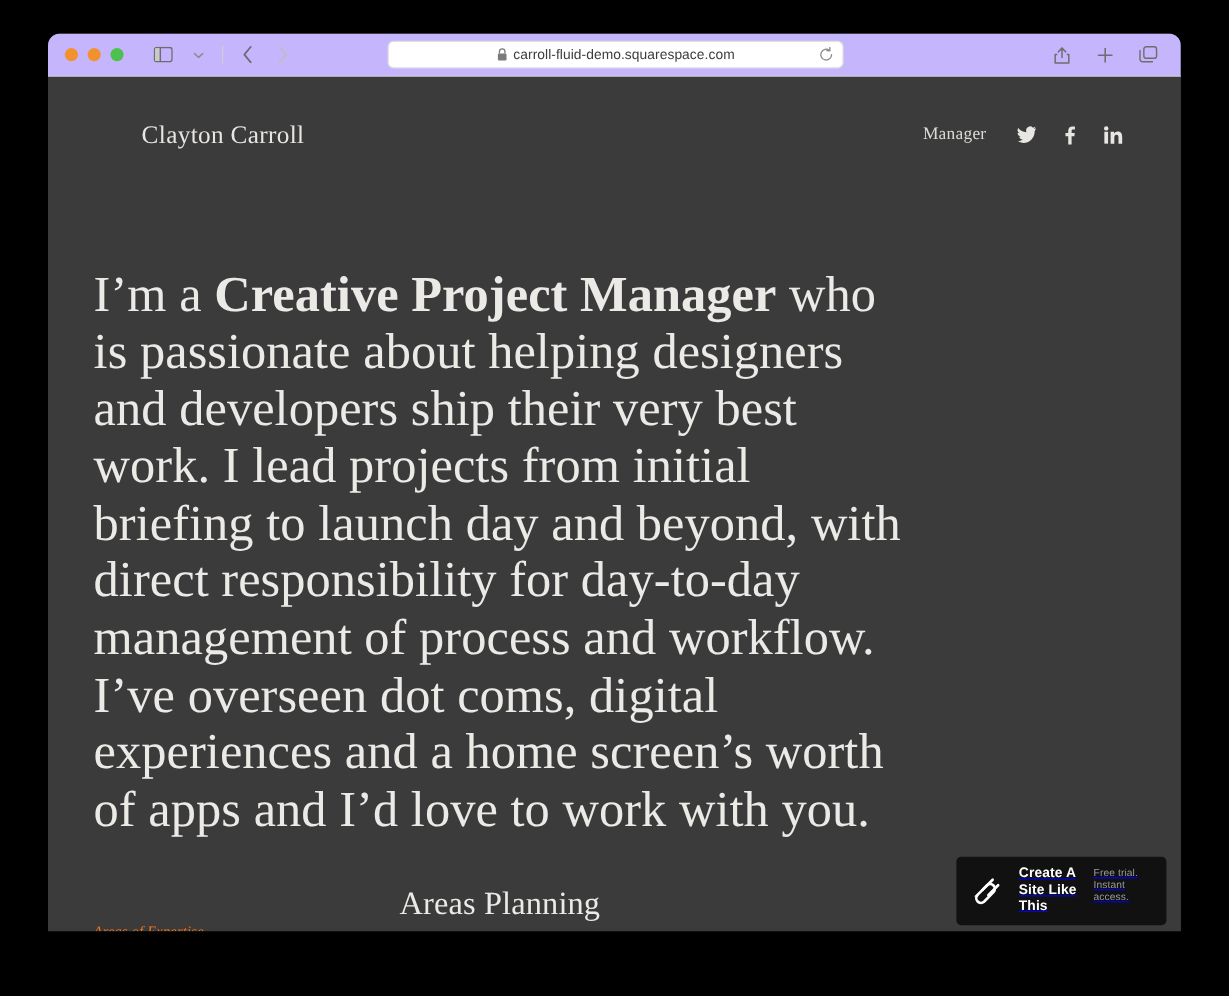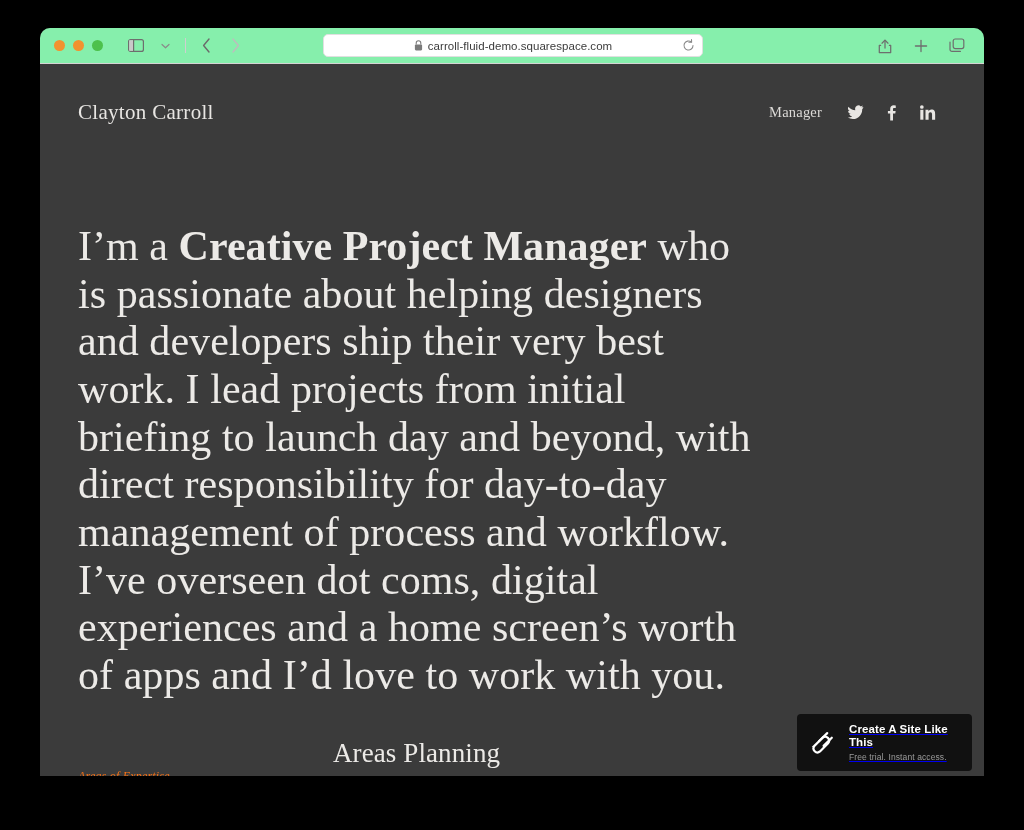--- a/index.html
+++ b/index.html
@@ -20,21 +20,21 @@
     width: 944px;
     height: 748px;
     border-radius: 10px 10px 0 0;
     overflow: hidden;
     background: #3b3b3b;
   }
 
   
   .toolbar {
     height: 36px;
-    background: #86efac;
+    background: #c4b5fd;
     border-bottom: 1px solid #d4d4d4;
     display: flex;
     align-items: center;
     padding: 0 14px;
     position: relative;
   }
 
   .traffic-lights {
     display: flex;
     align-items: center;
@@ -126,20 +126,21 @@
     height: 712px;
     position: relative;
     overflow: hidden;
   }
 
   .site-header {
     display: flex;
     align-items: center;
     justify-content: space-between;
     padding: 36px 48px 0 38px;
+    margin-left: 40px;
   }
 
   .site-title {
     font-family: "Liberation Serif", serif;
     font-size: 21px;
     color: #e8e6e3;
     letter-spacing: 0.3px;
     font-weight: 400;
   }
 
@@ -223,21 +224,21 @@
     width: 175px;
     height: 57px;
     background: #111111;
     border-radius: 4px;
     display: flex;
     align-items: center;
     gap: 11px;
     padding: 0 14px;
   }
   .ss-logo { flex: 0 0 auto; display: block; }
-  .ss-text-wrap { display: flex; flex-direction: column; gap: 2px; }
+  .ss-text-wrap { display: flex; flex-direction: row; gap: 2px; }
   .ss-title {
     font-size: 11.5px;
     font-weight: 700;
     color: #ffffff;
     letter-spacing: 0.1px;
     line-height: 1.2;
   }
   .ss-sub {
     font-size: 8.5px;
     color: #9b9b9b;

